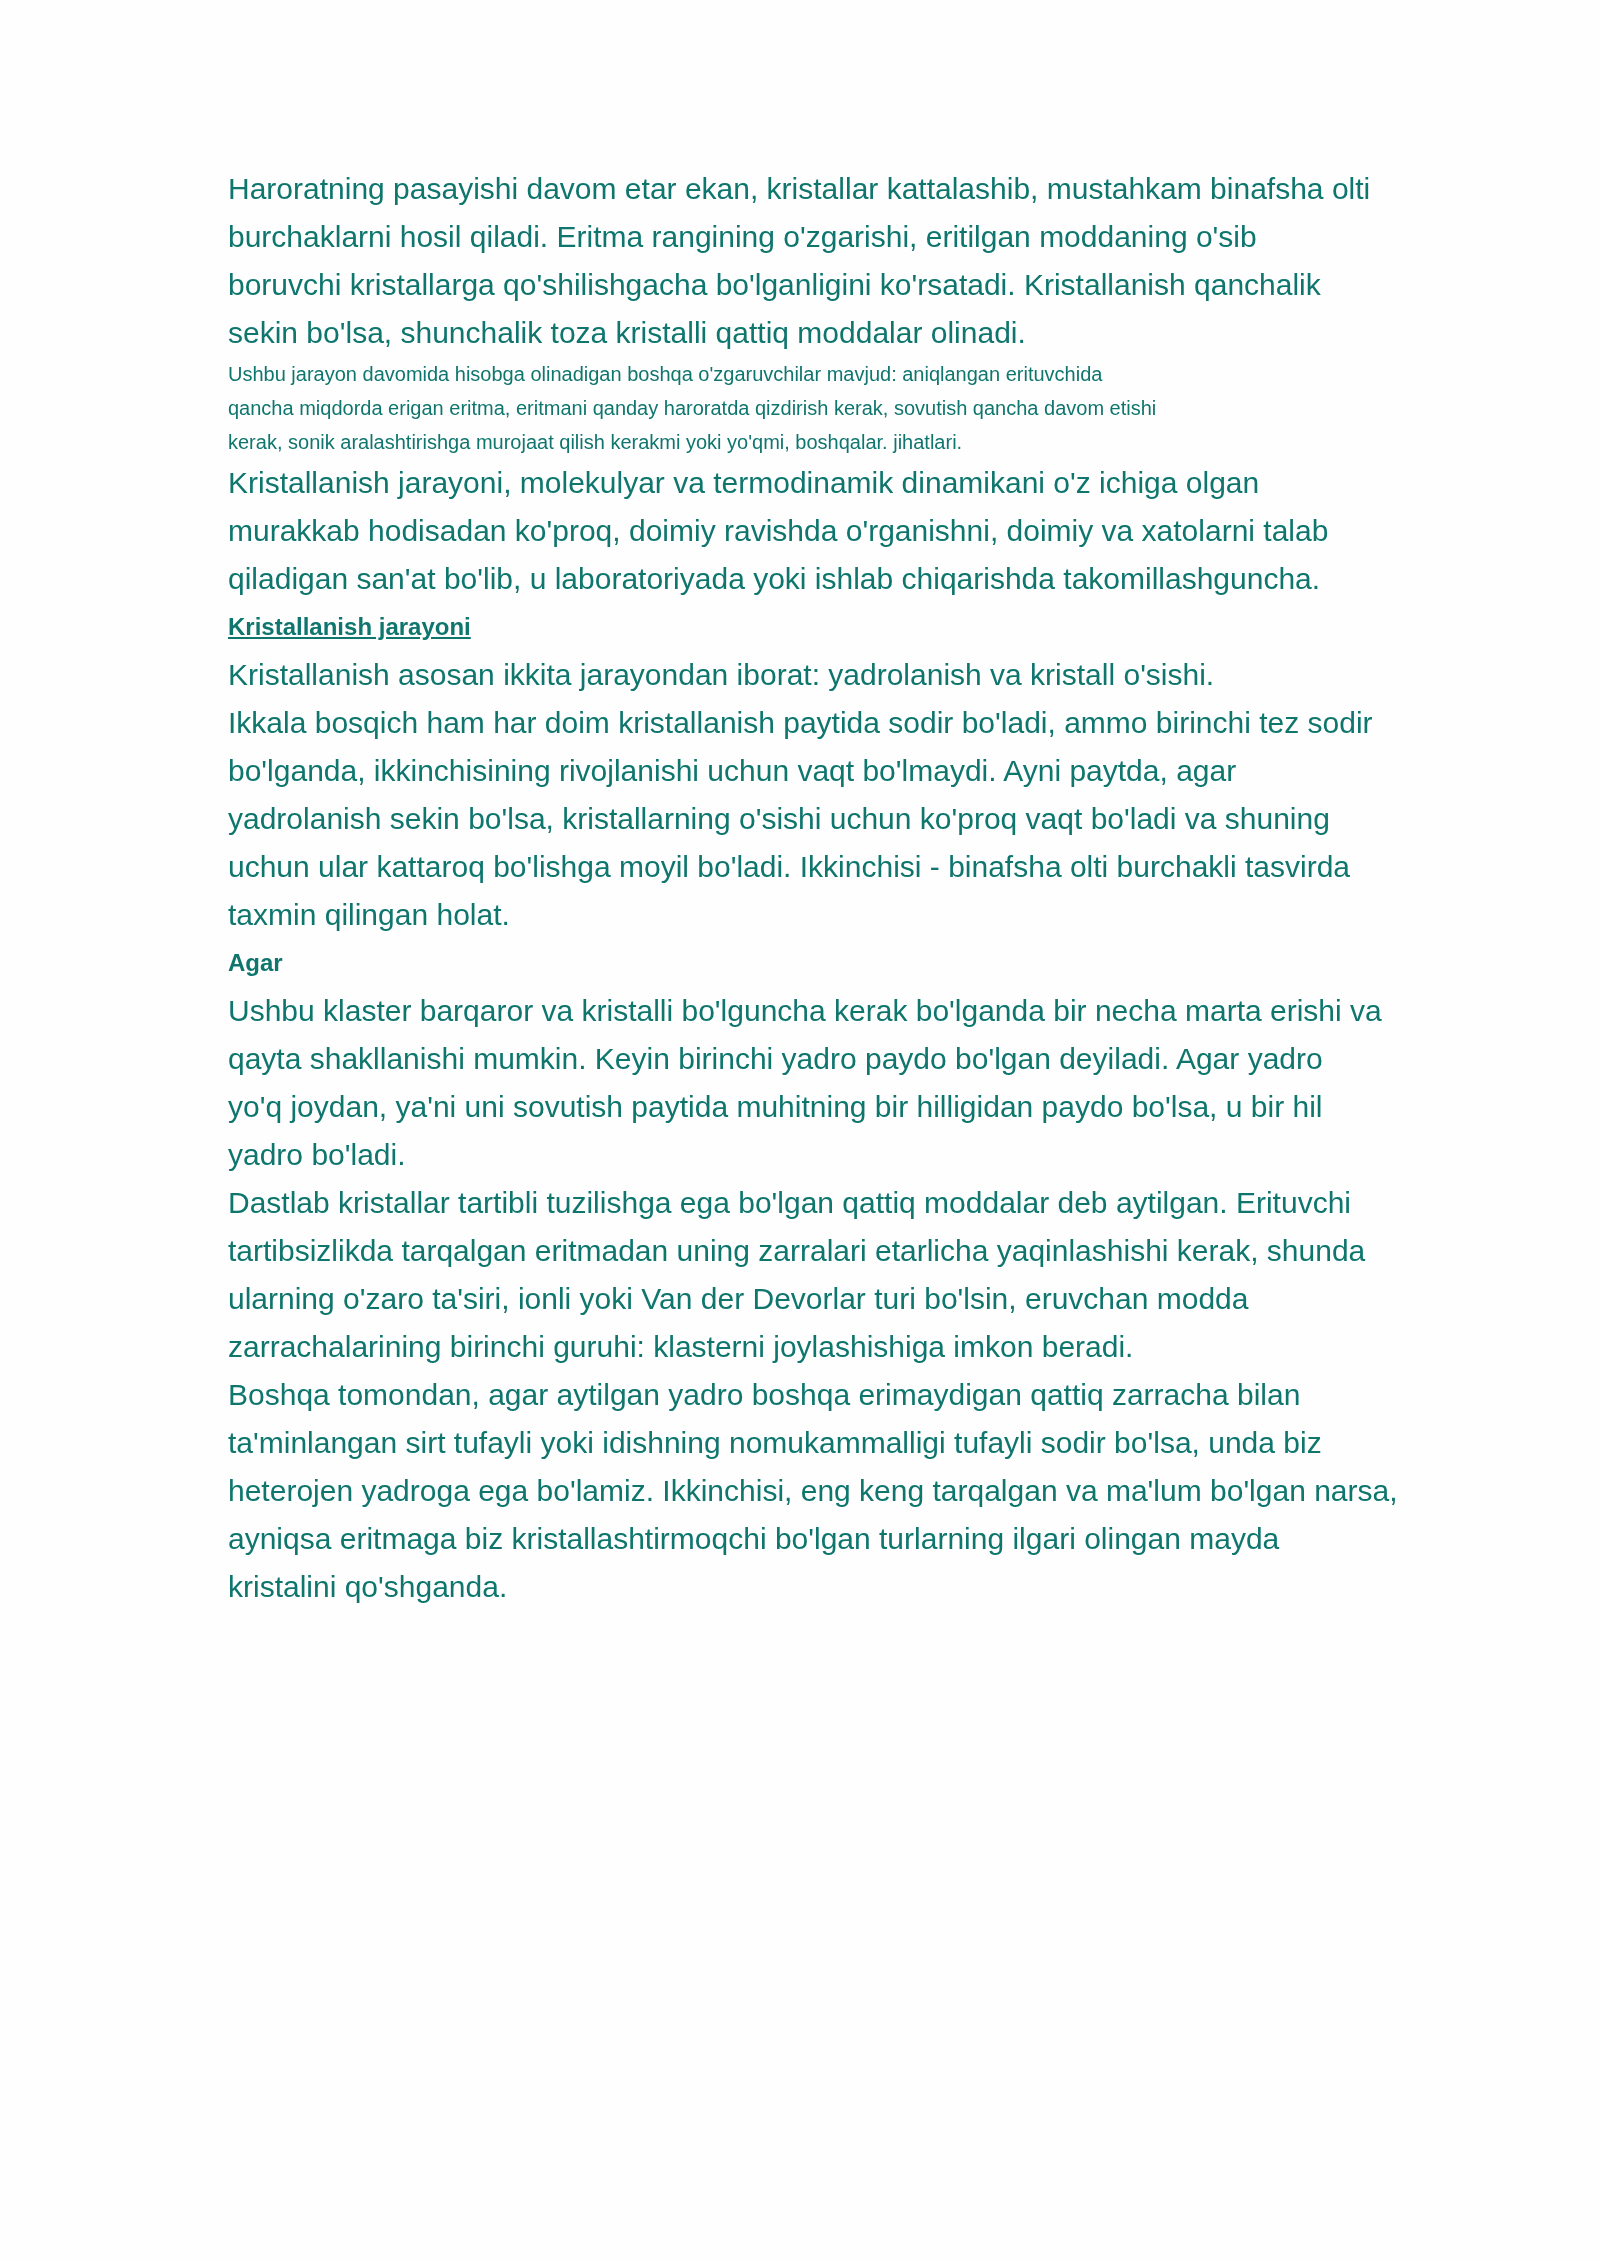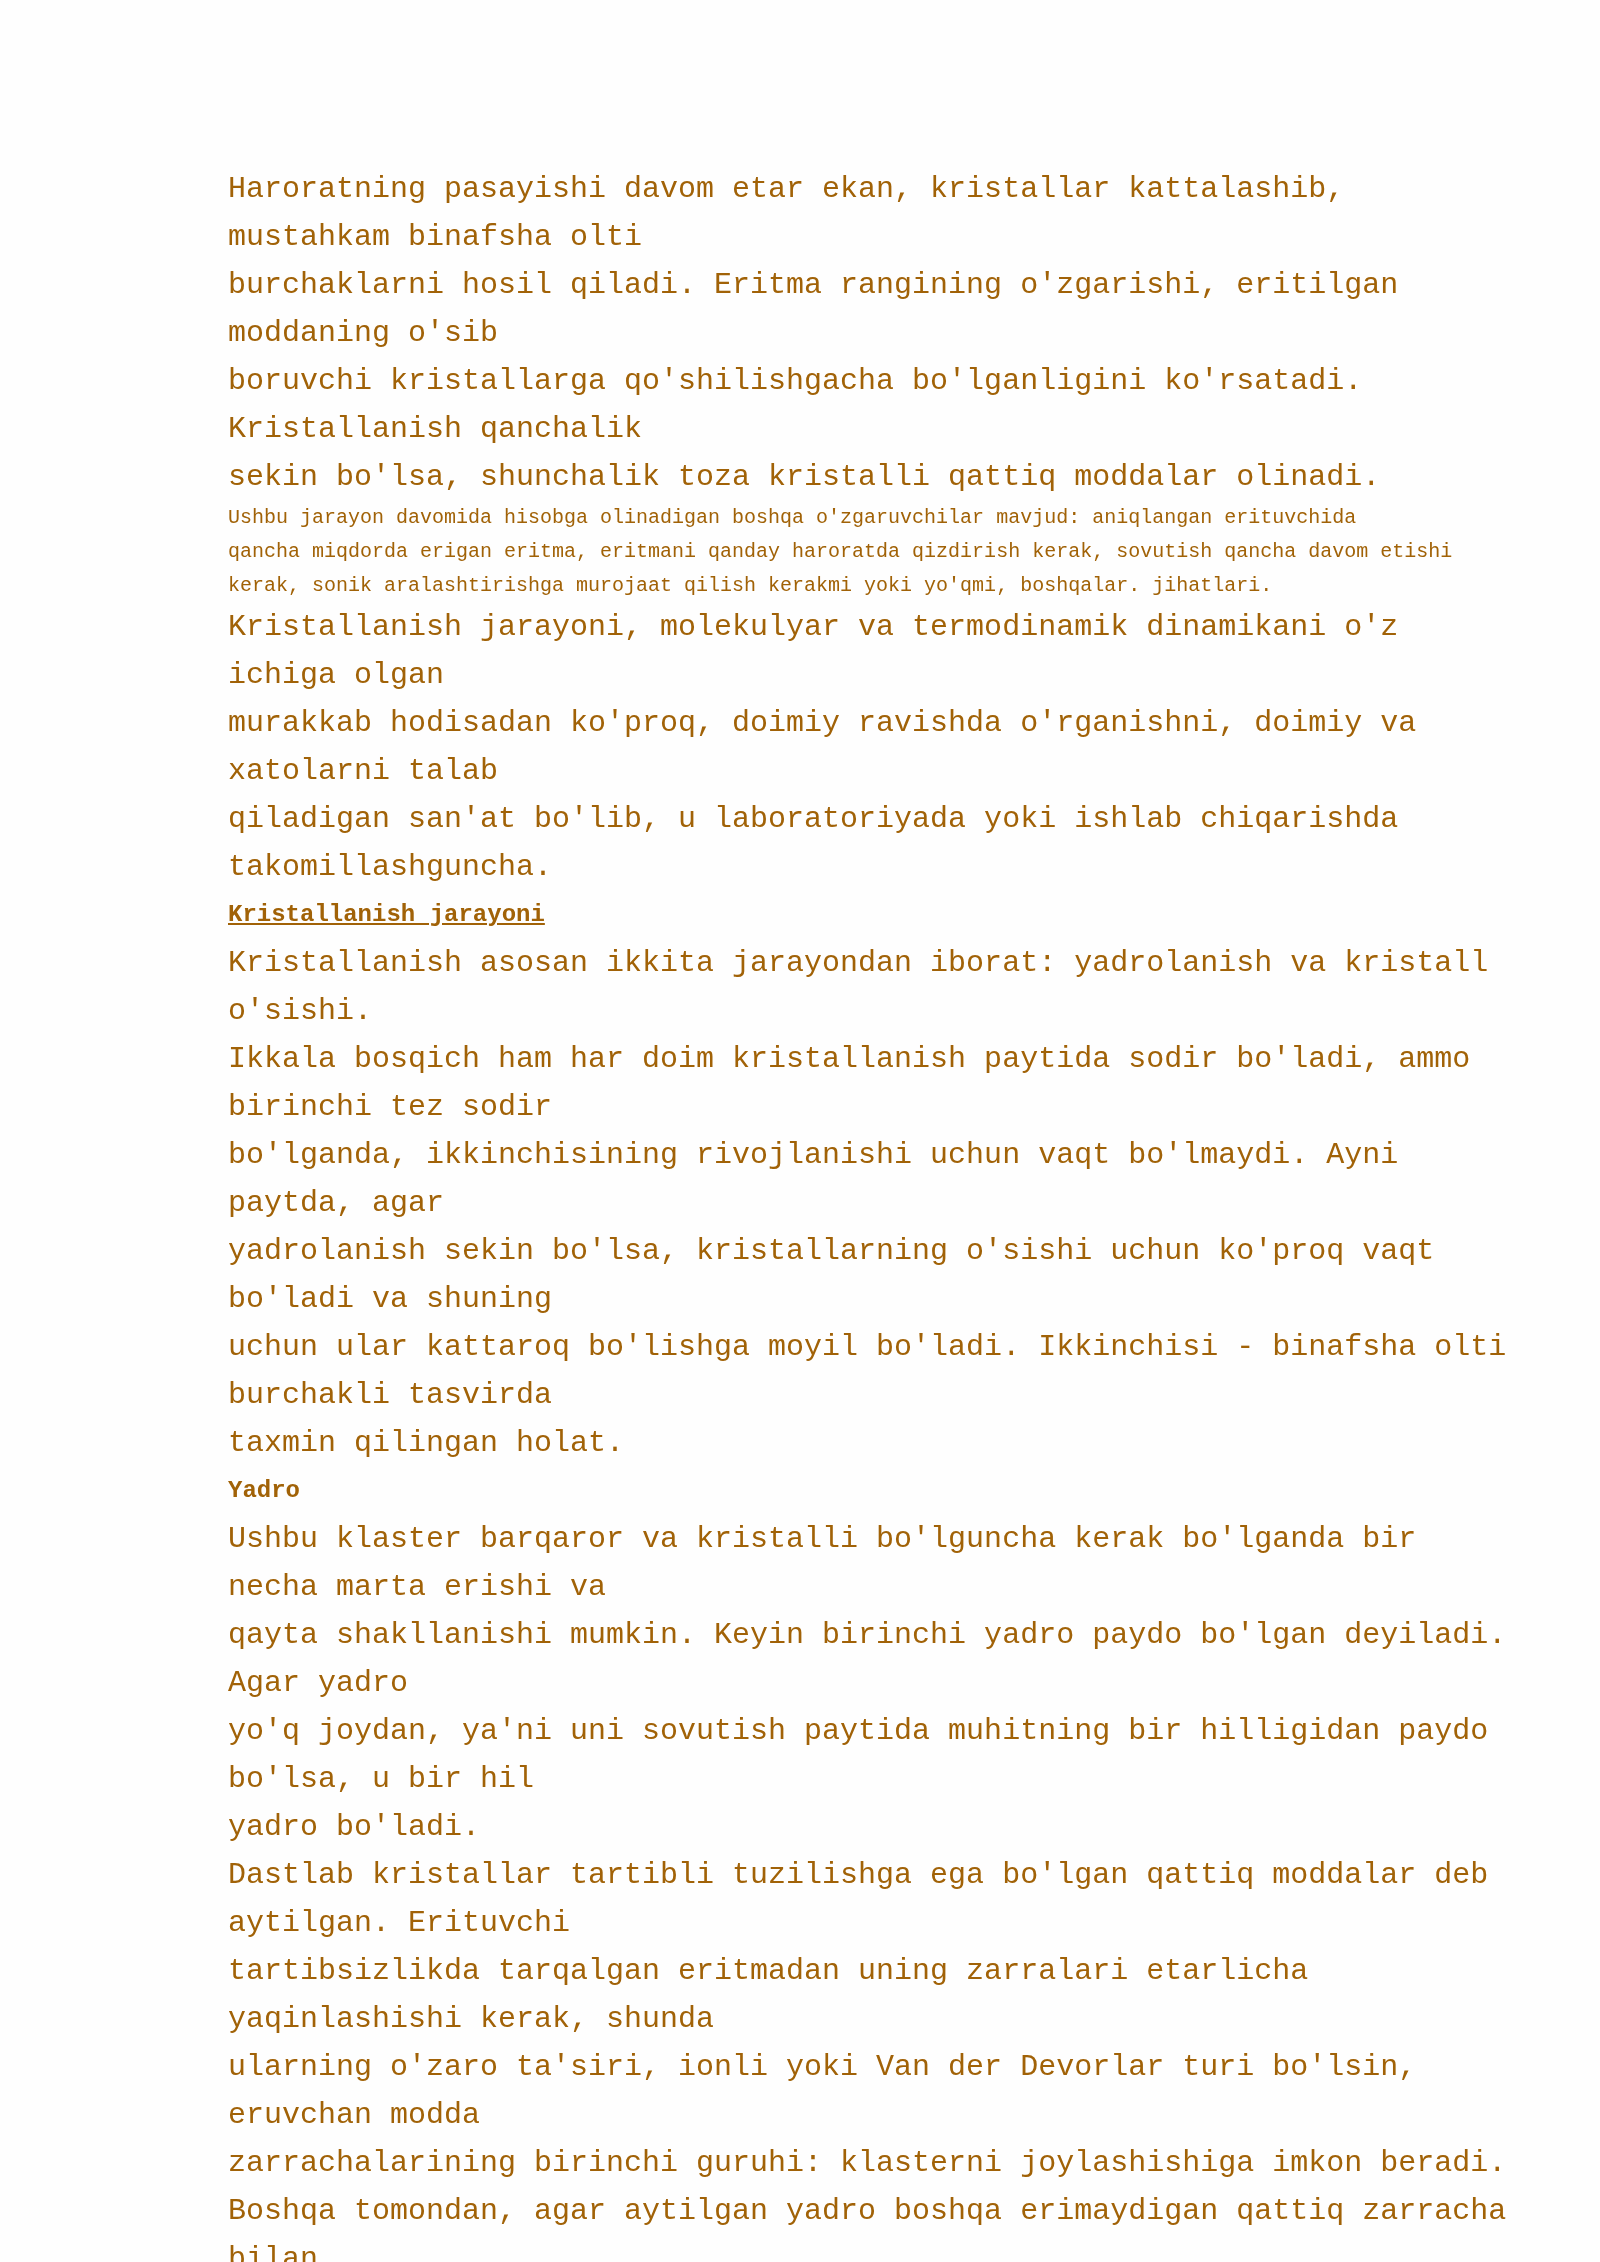--- a/index.html
+++ b/index.html
@@ -10,22 +10,22 @@
     width: 1600px;
     height: 2262px;
     background: #fefefe;
     overflow: hidden;
   }
   .page {
     box-sizing: border-box;
     width: 1600px;
     height: 2262px;
     padding: 165px 70px 0 228px;
-    font-family: Liberation Mono, monospace;
-    color: #a16207;
+    font-family: Liberation Sans, sans-serif;
+    color: #0f766e;
   }
   .page p, .page h2 {
     margin: 0;
     white-space: pre-line;
   }
   .body-text {
     font-size: 30px;
     line-height: 48px;
     max-width: 1290px;
   }
@@ -74,21 +74,21 @@
   <h2 class="heading underlined b3">Kristallanish jarayoni</h2>
 
   <p class="body-text b4">Kristallanish asosan ikkita jarayondan iborat: yadrolanish va kristall o'sishi.</p>
 
   <p class="body-text b5">Ikkala bosqich ham har doim kristallanish paytida sodir bo'ladi, ammo birinchi tez sodir
 bo'lganda, ikkinchisining rivojlanishi uchun vaqt bo'lmaydi. Ayni paytda, agar
 yadrolanish sekin bo'lsa, kristallarning o'sishi uchun ko'proq vaqt bo'ladi va shuning
 uchun ular kattaroq bo'lishga moyil bo'ladi. Ikkinchisi - binafsha olti burchakli tasvirda
 taxmin qilingan holat.</p>
 
-  <h2 class="heading b6">Yadro</h2>
+  <h2 class="heading b6">Agar</h2>
 
   <p class="body-text b8">Ushbu klaster barqaror va kristalli bo'lguncha kerak bo'lganda bir necha marta erishi va
 qayta shakllanishi mumkin. Keyin birinchi yadro paydo bo'lgan deyiladi. Agar yadro
 yo'q joydan, ya'ni uni sovutish paytida muhitning bir hilligidan paydo bo'lsa, u bir hil
 yadro bo'ladi.</p>
 
   <p class="body-text b7">Dastlab kristallar tartibli tuzilishga ega bo'lgan qattiq moddalar deb aytilgan. Erituvchi
 tartibsizlikda tarqalgan eritmadan uning zarralari etarlicha yaqinlashishi kerak, shunda
 ularning o'zaro ta'siri, ionli yoki Van der Devorlar turi bo'lsin, eruvchan modda
 zarrachalarining birinchi guruhi: klasterni joylashishiga imkon beradi.</p>

